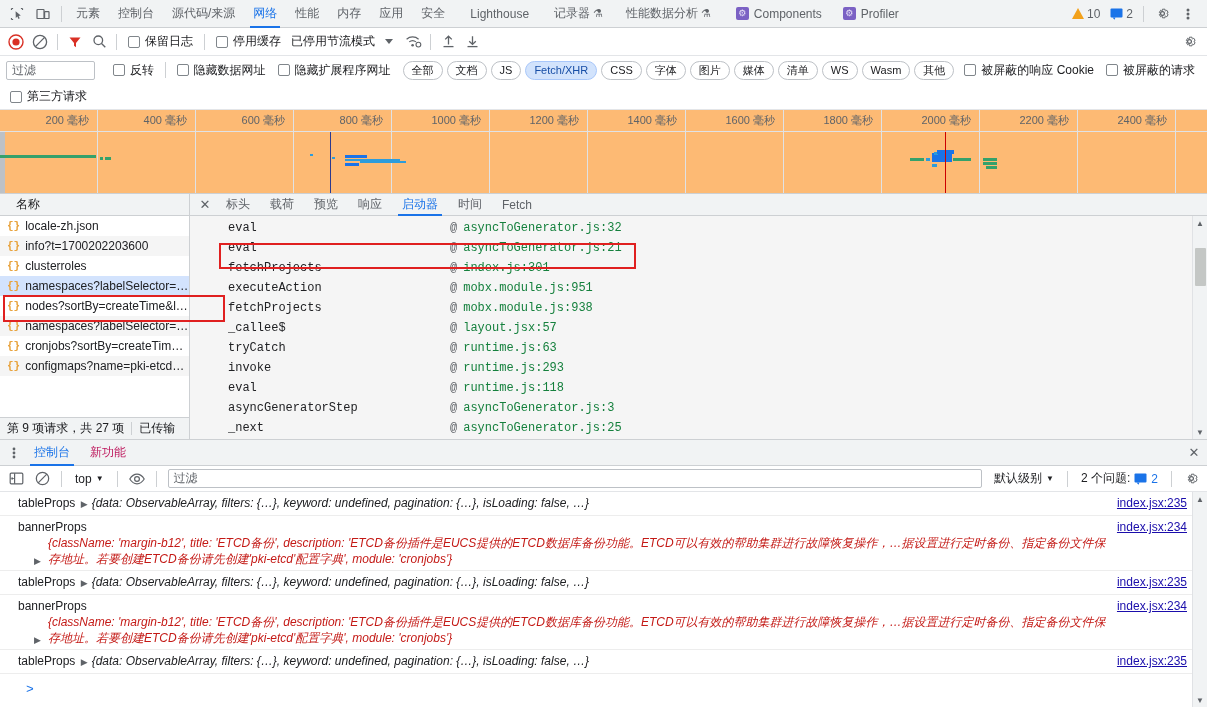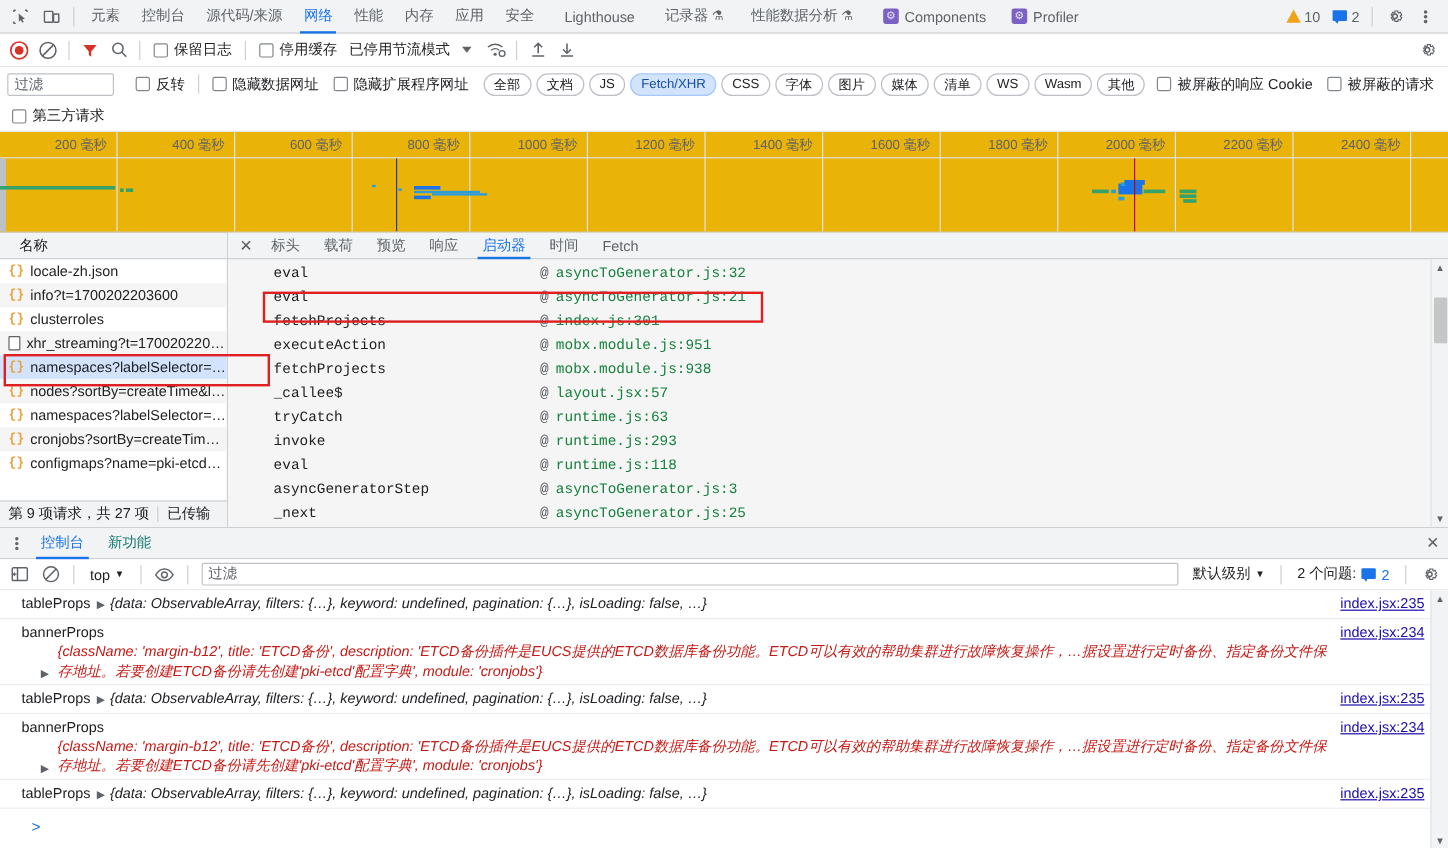--- a/index.html
+++ b/index.html
@@ -111,21 +111,21 @@
     height: 26px; min-height: 26px;
     display: flex; align-items: center;
     padding: 0 6px;
     background: #fff;
     border-bottom: 1px solid #e3e5e8;
   }
 
   
   .overview {
     height: 84px; min-height: 84px;
-    background: #eab308;
+    background: #fdba74;
     border-bottom: 1px solid #cdd0d3;
     position: relative;
     overflow: hidden;
   }
   .ov-grid { position: absolute; inset: 0; }
   .ov-div {
     position: absolute; top: 0; bottom: 0; width: 1px; background: #e0e2e5;
   }
   .ov-lbl {
     position: absolute; top: 3px;
@@ -203,21 +203,21 @@
   
   .annot { position: absolute; border: 2px solid #e02020; pointer-events: none; z-index: 40; }
 
   
   .drawer { flex: 1; display: flex; flex-direction: column; background: #fff; min-height: 0; }
   .dw-tabs {
     height: 26px; min-height: 26px; display: flex; align-items: center;
     background: #f1f3f4; border-bottom: 1px solid #cdd0d3; padding-left: 4px;
   }
   .dots { width: 20px; display:flex; align-items:center; justify-content:center; color:#5f6368; cursor:pointer; }
-  .dwtab { height: 26px; padding: 0 10px; display:flex; align-items:center; font-size:12px; color:#0f766e; cursor:pointer; position:relative; }
+  .dwtab { height: 26px; padding: 0 10px; display:flex; align-items:center; font-size:12px; color:#be185d; cursor:pointer; position:relative; }
   .dwtab.sel { color:#1a73e8; }
   .dwtab.sel::after { content:""; position:absolute; left:6px; right:6px; bottom:0; height:2px; background:#1a73e8; }
   .dw-close { margin-left: auto; width: 26px; display:flex; align-items:center; justify-content:center; color:#5f6368; cursor:pointer; font-size:13px; }
 
   .cons-toolbar {
     height: 26px; min-height: 26px; display: flex; align-items: center;
     background: #fff; border-bottom: 1px solid #e3e5e8; padding: 0 4px; gap: 2px;
   }
   .ctxsel { display:flex; align-items:center; gap:4px; font-size:12px; color:#202124; padding:0 6px; cursor:pointer; }
   .consfilter {
@@ -530,24 +530,20 @@
           <span>locale-zh.json</span>
         </div>
         <div class="reqrow">
           <span class="ico-json">{}</span>
           <span>info?t=1700202203600</span>
         </div>
         <div class="reqrow">
           <span class="ico-json">{}</span>
           <span>clusterroles</span>
         </div>
-        <div class="reqrow">
-          <span class="ico-doc"></span>
-          <span>xhr_streaming?t=170020220…</span>
-        </div>
         <div class="reqrow sel">
           <span class="ico-json">{}</span>
           <span>namespaces?labelSelector=…</span>
         </div>
         <div class="reqrow">
           <span class="ico-json">{}</span>
           <span>nodes?sortBy=createTime&amp;l…</span>
         </div>
         <div class="reqrow">
           <span class="ico-json">{}</span>

